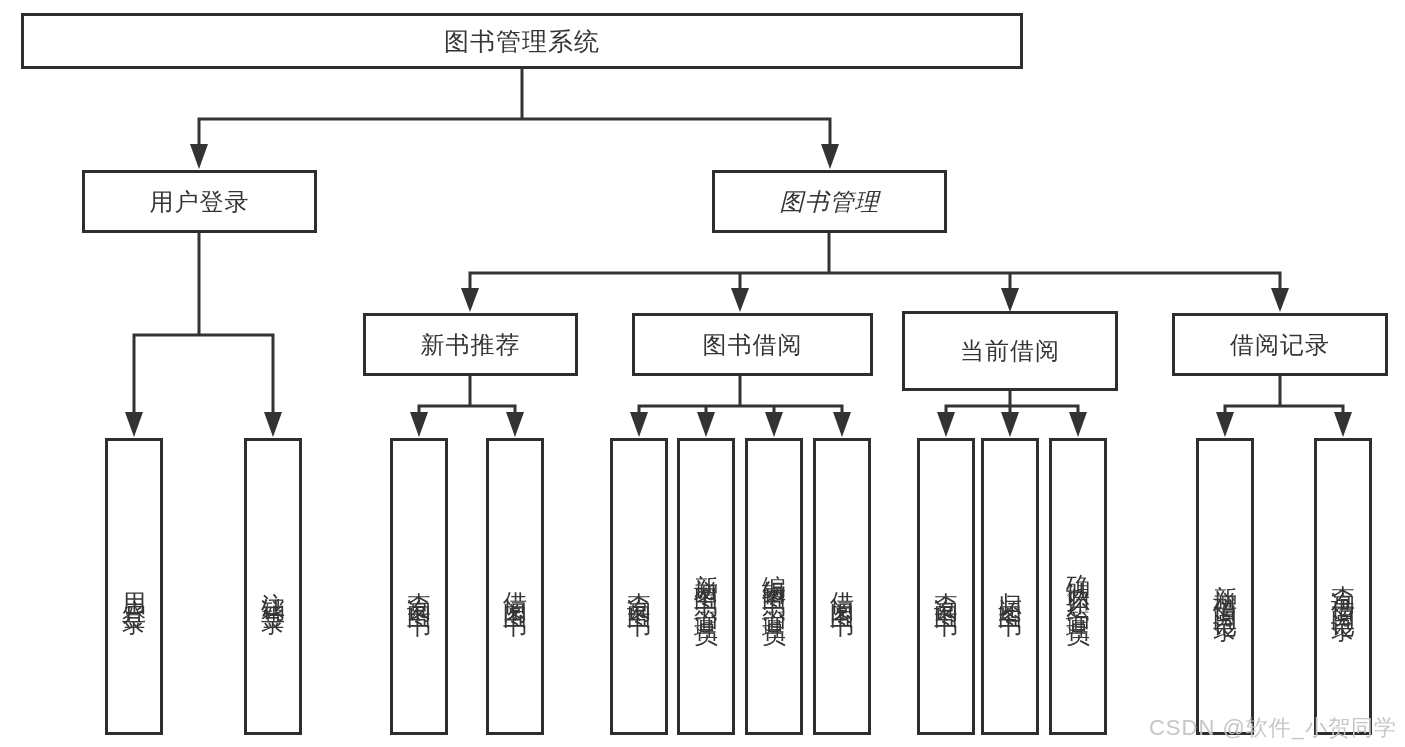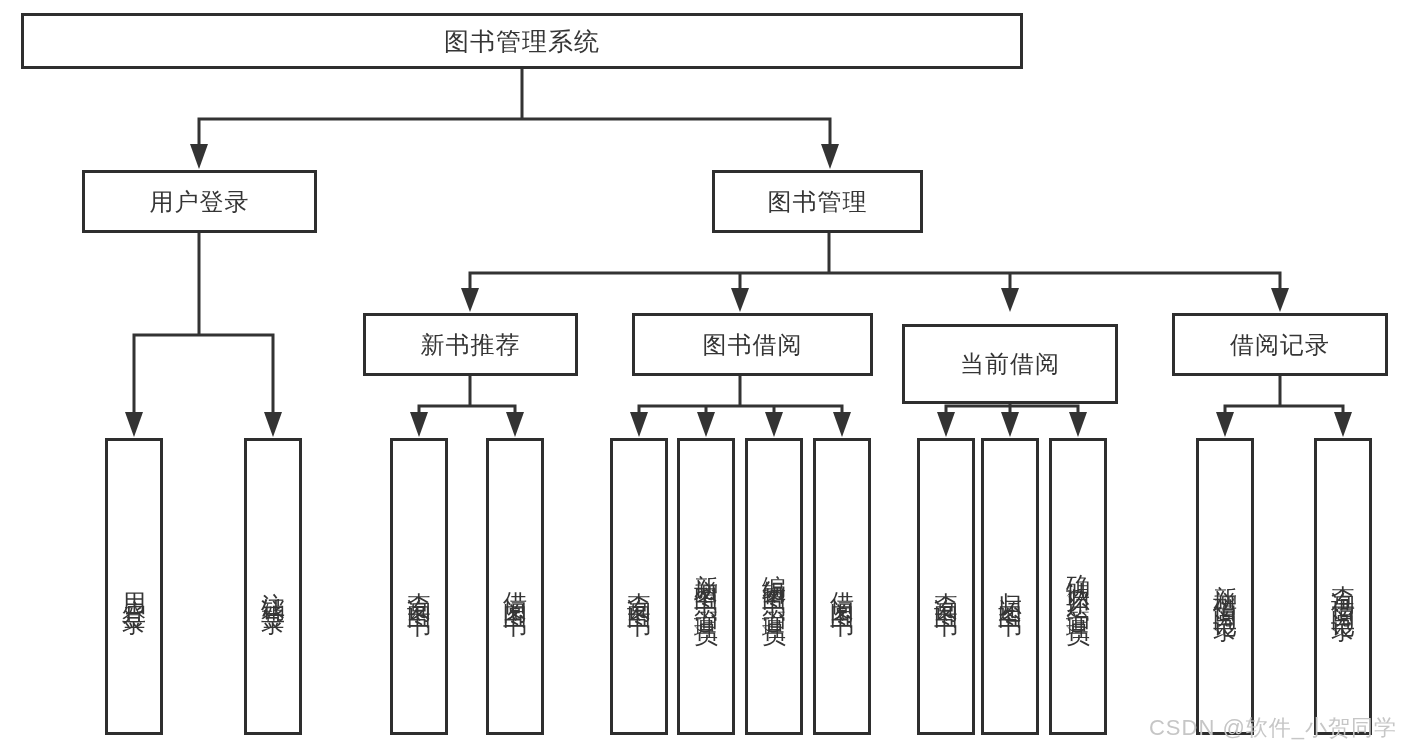--- a/index.html
+++ b/index.html
@@ -58,25 +58,25 @@
     text-orientation:mixed;
     font-size:24px;
     letter-spacing:7px;
     line-height:1;
     white-space:nowrap;
   }
   
   .n-root{left:21px;top:13px;width:1002px;height:56px;font-size:25px;}
   
   .n-user-login{left:82px;top:170px;width:235px;height:63px;}
-  .n-book-mgmt{left:712px;top:170px;width:211px;height:63px;}
+  .n-book-mgmt{left:712px;top:170px;width:235px;height:63px;font-style:italic;}
   
   .n-nbr{left:363px;top:313px;width:215px;height:63px;}
   .n-bb{left:632px;top:313px;width:241px;height:63px;}
-  .n-cb{left:902px;top:324px;width:216px;height:80px;}
+  .n-cb{left:902px;top:311px;width:216px;height:80px;}
   .n-br{left:1172px;top:313px;width:216px;height:63px;}
   
   .n-l-login{left:105px;}
   .n-l-logout{left:244px;}
   .n-l-nbr-query{left:390px;}
   .n-l-nbr-borrow{left:486px;}
   .n-l-bb-query{left:610px;}
   .n-l-bb-add{left:677px;}
   .n-l-bb-edit{left:745px;}
   .n-l-bb-borrow{left:813px;}

